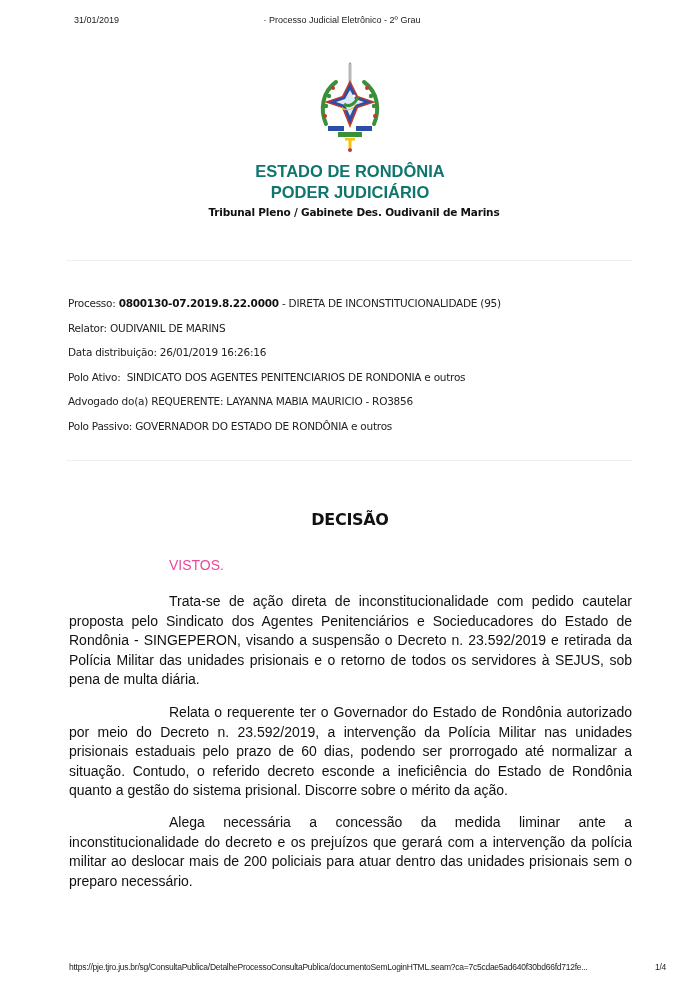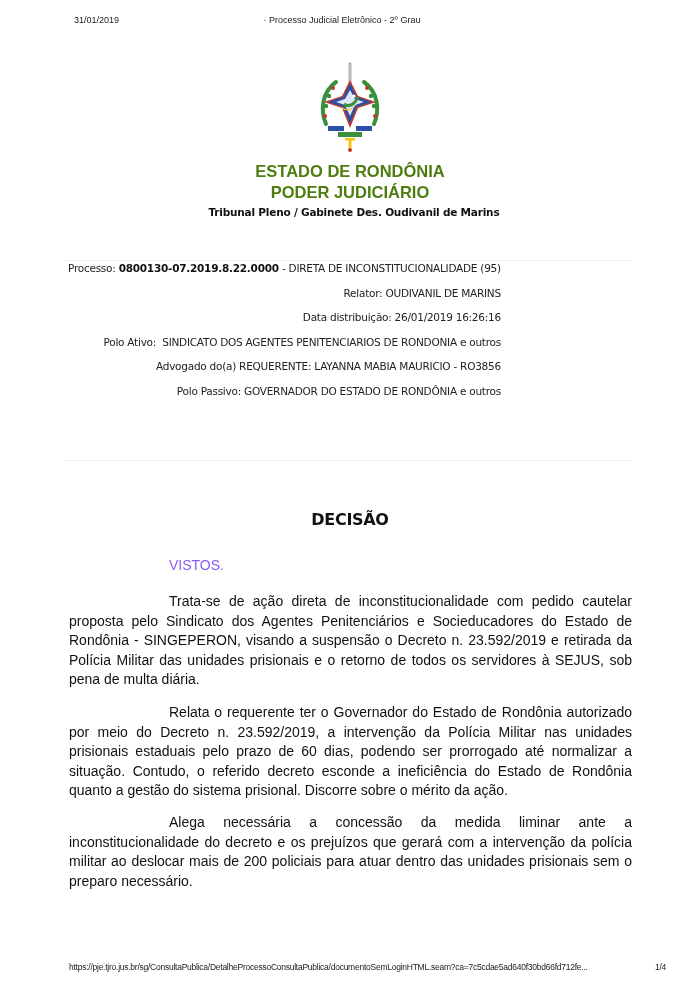--- a/index.html
+++ b/index.html
@@ -50,48 +50,47 @@
       top: 161px;
       left: 0;
       width: 700px;
       text-align: center;
     }
     .heading .line {
       font-family: "Liberation Sans", sans-serif;
       font-weight: bold;
       font-size: 16.5px;
       line-height: 21px;
-      color: #4d7c0f;
+      color: #0f766e;
     }
     .heading .sub {
       font-family: "DejaVu Sans", sans-serif;
       font-weight: bold;
       font-size: 10.5px;
       line-height: 16px;
       margin-top: 1px;
       color: #111;
       letter-spacing: -0.2px;
       padding-left: 8px;
     }
     .divider {
       position: absolute;
       left: 66px;
       width: 566px;
       height: 1px;
       background: #efefef;
     }
     .meta {
       position: absolute;
-      top: 261px;
+      top: 296px;
       left: 68px;
       font-family: "DejaVu Sans", sans-serif;
       font-size: 10.5px;
       color: #222;
       letter-spacing: -0.25px;
-      text-align: right;
     }
     .meta .row {
       height: 24.5px;
       line-height: 14px;
       white-space: nowrap;
     }
     .meta .row b {
       font-weight: bold;
       color: #111;
     }
@@ -106,21 +105,21 @@
       font-size: 16px;
       color: #111;
       letter-spacing: -0.3px;
     }
     .vistos {
       position: absolute;
       top: 557px;
       left: 169px;
       font-family: "Liberation Sans", sans-serif;
       font-size: 14px;
-      color: #8b5cf6;
+      color: #ec4899;
     }
     .para {
       position: absolute;
       left: 69px;
       width: 563px;
       font-family: "Liberation Sans", sans-serif;
       font-size: 14px;
       line-height: 19.6px;
       text-align: justify;
       color: #111;
@@ -199,21 +198,21 @@
 </div>
 
 <div class="divider" style="top:260px;"></div>
 
 <div class="meta">
   <div class="row">
     <span>Processo: </span><b>0800130-07.2019.8.22.0000</b><span> - DIRETA DE INCONSTITUCIONALIDADE (95)</span>
   </div>
   <div class="row">Relator: OUDIVANIL DE MARINS</div>
   <div class="row">Data distribuição: 26/01/2019 16:26:16</div>
-  <div class="row" style="white-space:pre;margin-left:24px;">Polo Ativo:  SINDICATO DOS AGENTES PENITENCIARIOS DE RONDONIA e outros</div>
+  <div class="row" style="white-space:pre;">Polo Ativo:  SINDICATO DOS AGENTES PENITENCIARIOS DE RONDONIA e outros</div>
   <div class="row">Advogado do(a) REQUERENTE: LAYANNA MABIA MAURICIO - RO3856</div>
   <div class="row">Polo Passivo: GOVERNADOR DO ESTADO DE RONDÔNIA e outros</div>
 </div>
 
 <div class="divider" style="top:460px;"></div>
 
 <div class="decision-title">DECISÃO</div>
 
 <div class="vistos">VISTOS.</div>
 

